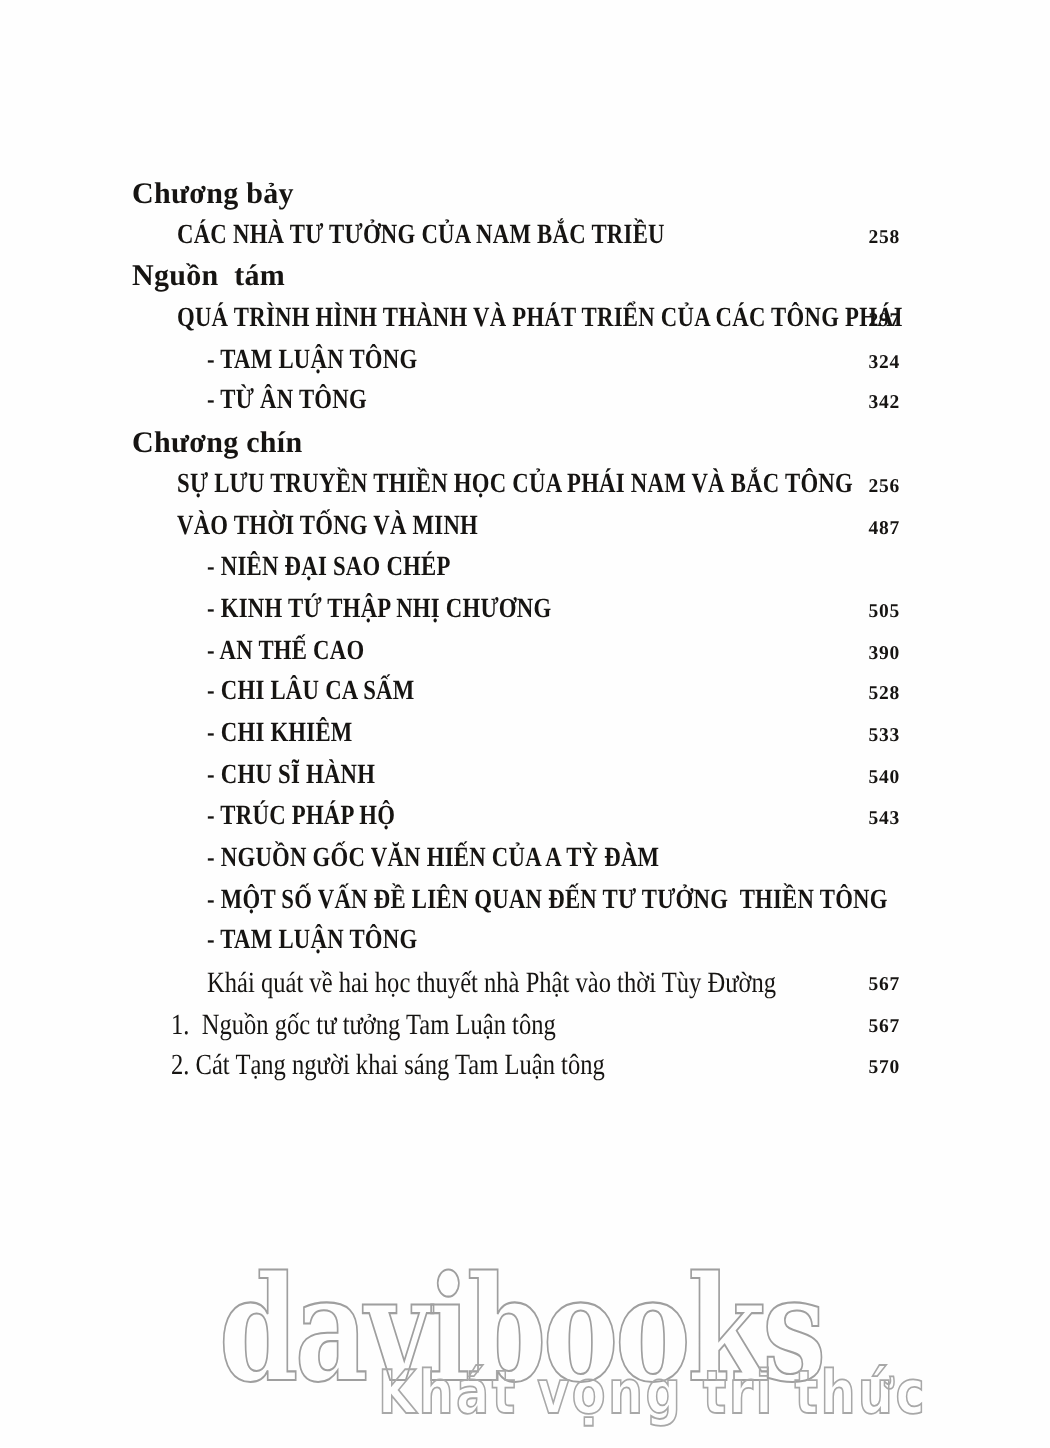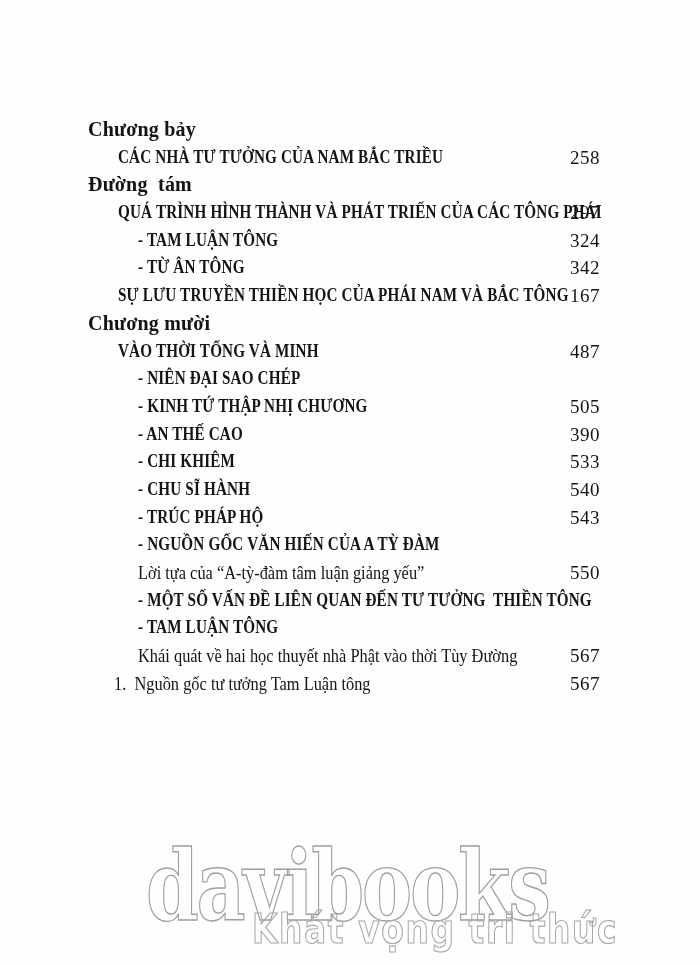--- a/index.html
+++ b/index.html
@@ -91,77 +91,78 @@
   }
   .mixed .lbl {
     font-weight: normal;
     font-size: 19.5px;
     transform: scaleX(0.84);
   }
   .pg {
     position: absolute;
     top: 0;
     right: 100px;
-    font-size: 19px;
-    font-weight: normal;
+    font-size: 13px;
+    font-weight: bold;
     letter-spacing: 0.5px;
   }
 </style>
 </head>
 <body>
 
 <div class="page">
 
   <div class="wm-brand">davibooks</div>
   <div class="wm-slogan">Khát vọng tri thức</div>
 
   <div class="toc">
 
     <div class="row chapter lvl-chapter"><span class="lbl">Chương bảy</span></div>
 
     <div class="row caps lvl-title"><span class="lbl">CÁC NHÀ TƯ TƯỞNG CỦA NAM BẮC TRIỀU</span><span class="pg">258</span></div>
 
-    <div class="row chapter lvl-chapter"><span class="lbl">Đường  tám</span></div>
+    <div class="row chapter lvl-chapter"><span class="lbl">Nguồn  tám</span></div>
 
     <div class="row caps lvl-title"><span class="lbl">QUÁ TRÌNH HÌNH THÀNH VÀ PHÁT TRIỂN CỦA CÁC TÔNG PHÁI</span><span class="pg">297</span></div>
 
 
     <div class="row caps lvl-sub"><span class="lbl">- TAM LUẬN TÔNG</span><span class="pg">324</span></div>
 
     <div class="row caps lvl-sub"><span class="lbl">- TỪ ÂN TÔNG</span><span class="pg">342</span></div>
 
+    <div class="row chapter lvl-chapter"><span class="lbl">Chương chín</span></div>
 
-    <div class="row caps lvl-title"><span class="lbl">SỰ LƯU TRUYỀN THIỀN HỌC CỦA PHÁI NAM VÀ BẮC TÔNG</span><span class="pg">167</span></div>
+    <div class="row caps lvl-title"><span class="lbl">SỰ LƯU TRUYỀN THIỀN HỌC CỦA PHÁI NAM VÀ BẮC TÔNG</span><span class="pg">256</span></div>
 
-    <div class="row chapter lvl-chapter"><span class="lbl">Chương mười</span></div>
 
 
     <div class="row caps lvl-title"><span class="lbl">VÀO THỜI TỐNG VÀ MINH</span><span class="pg">487</span></div>
 
     <div class="row caps lvl-sub"><span class="lbl">- NIÊN ĐẠI SAO CHÉP</span></div>
 
     <div class="row caps lvl-sub"><span class="lbl">- KINH TỨ THẬP NHỊ CHƯƠNG</span><span class="pg">505</span></div>
 
     <div class="row caps lvl-sub"><span class="lbl">- AN THẾ CAO</span><span class="pg">390</span></div>
 
+    <div class="row caps lvl-sub"><span class="lbl">- CHI LÂU CA SẤM</span><span class="pg">528</span></div>
 
     <div class="row caps lvl-sub"><span class="lbl">- CHI KHIÊM</span><span class="pg">533</span></div>
 
     <div class="row caps lvl-sub"><span class="lbl">- CHU SĨ HÀNH</span><span class="pg">540</span></div>
 
     <div class="row caps lvl-sub"><span class="lbl">- TRÚC PHÁP HỘ</span><span class="pg">543</span></div>
 
     <div class="row caps lvl-sub"><span class="lbl">- NGUỒN GỐC VĂN HIẾN CỦA A TỲ ĐÀM</span></div>
 
-    <div class="row mixed lvl-sub"><span class="lbl">Lời tựa của “A-tỳ-đàm tâm luận giảng yếu”</span><span class="pg">550</span></div>
 
     <div class="row caps lvl-sub"><span class="lbl">- MỘT SỐ VẤN ĐỀ LIÊN QUAN ĐẾN TƯ TƯỞNG  THIỀN TÔNG</span></div>
 
 
     <div class="row caps lvl-sub"><span class="lbl">- TAM LUẬN TÔNG</span></div>
 
     <div class="row mixed lvl-sub"><span class="lbl">Khái quát về hai học thuyết nhà Phật vào thời Tùy Đường</span><span class="pg">567</span></div>
 
     <div class="row mixed lvl-num"><span class="lbl">1.  Nguồn gốc tư tưởng Tam Luận tông</span><span class="pg">567</span></div>
 
+    <div class="row mixed lvl-num"><span class="lbl">2. Cát Tạng người khai sáng Tam Luận tông</span><span class="pg">570</span></div>
 
   </div>
 </div>
 
 </body></html>

